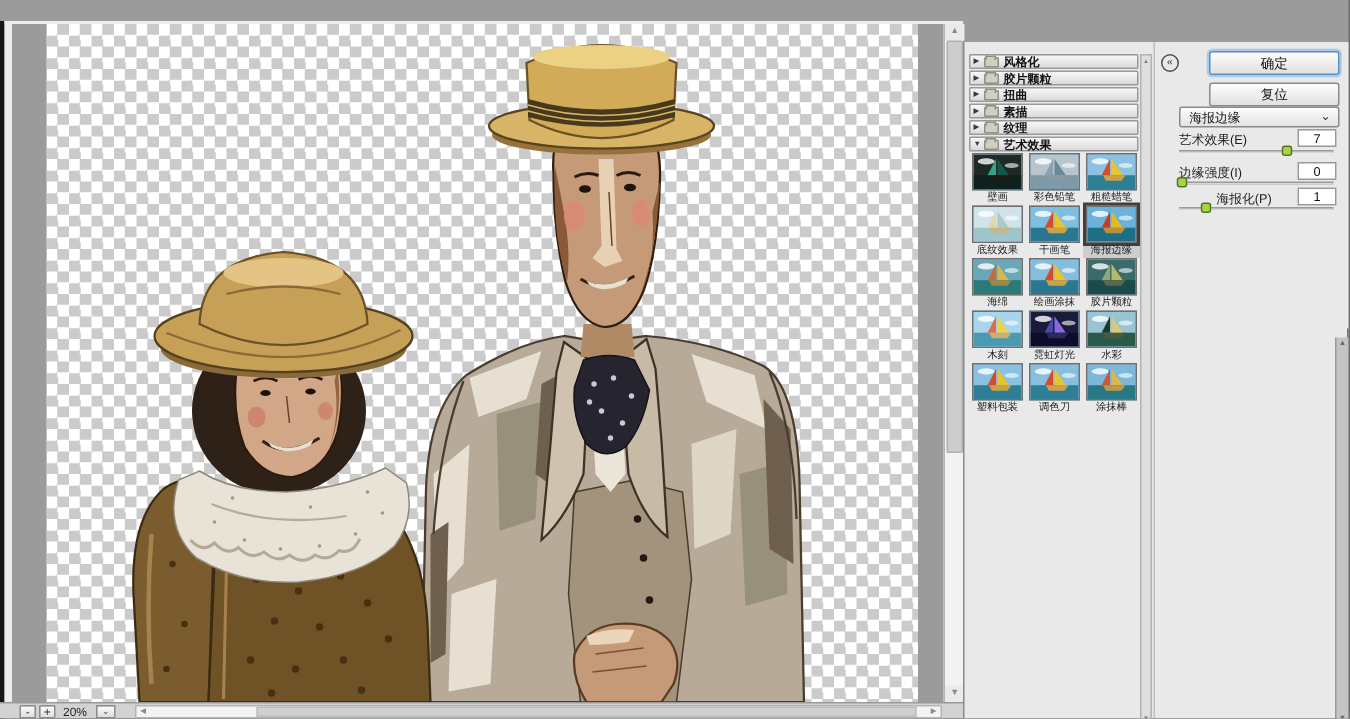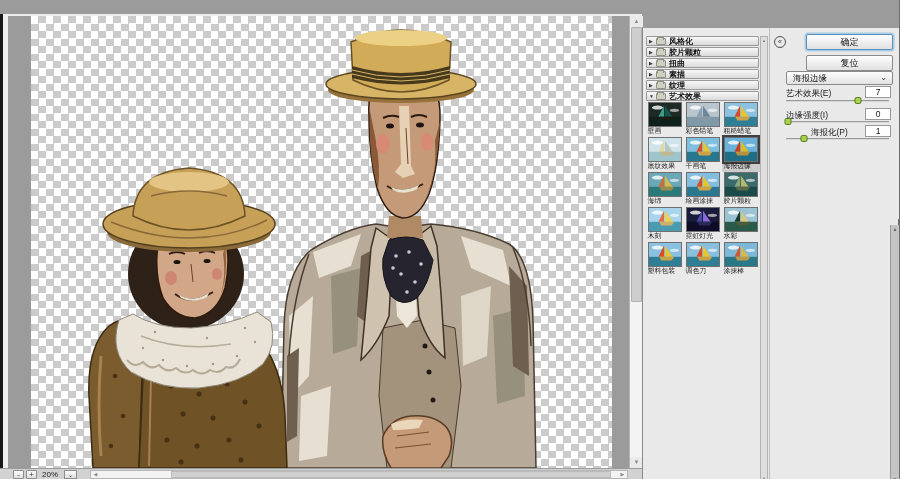--- a/index.html
+++ b/index.html
@@ -69,21 +69,21 @@
   .catrow .folder::before { content:""; position:absolute; left:0; top:-2px; width:5px; height:2px;
                             background:#cfcfc2; border:1px solid #8f8f82; border-bottom:none; }
   .catrow .lbl { font-size:8px; font-weight:bold; color:#111; white-space:nowrap; }
   .bscroll { position:absolute; right:1px; top:8px; bottom:10px; width:8px; background:#dedede;
              border:1px solid #b2b2b2; }
   .bscroll .arr { position:absolute; left:0; width:6px; text-align:center; font-size:4px; color:#777; }
   .bscroll .arr.up { top:1px; } .bscroll .arr.down { bottom:1px; }
 
   .thumbgrid { position:absolute; left:3px; top:74px; width:116px; display:grid;
                grid-template-columns:repeat(3,38px); grid-auto-rows:35px; }
-  .thumb { position:relative; width:38px; text-align:left; }
+  .thumb { position:relative; width:38px; text-align:center; }
   .thumb .img { width:34px; height:25px; margin:0 auto; border:1px solid #6f6f6f; display:block; background:#88bede; }
   .thumb .tlbl { font-size:7.5px; color:#1a1a1a; line-height:9px; white-space:nowrap; transform:scale(.92);
                  transform-origin:center top; }
   .thumb.selected .img { outline:2px solid #404040; outline-offset:0; }
   .thumb.selected { background:#cdcdcd; }
 
   
   .controls { position:absolute; left:126px; top:0; width:132px; height:465px; border-left:1px solid #bdbdbd; }
   .collapse-btn { position:absolute; left:4px; top:8px; width:12px; height:12px; border:1.5px solid #4f4f4f;
                   border-radius:50%; font-size:7px; line-height:9px; text-align:center; color:#333; background:#e9e9e9; }

